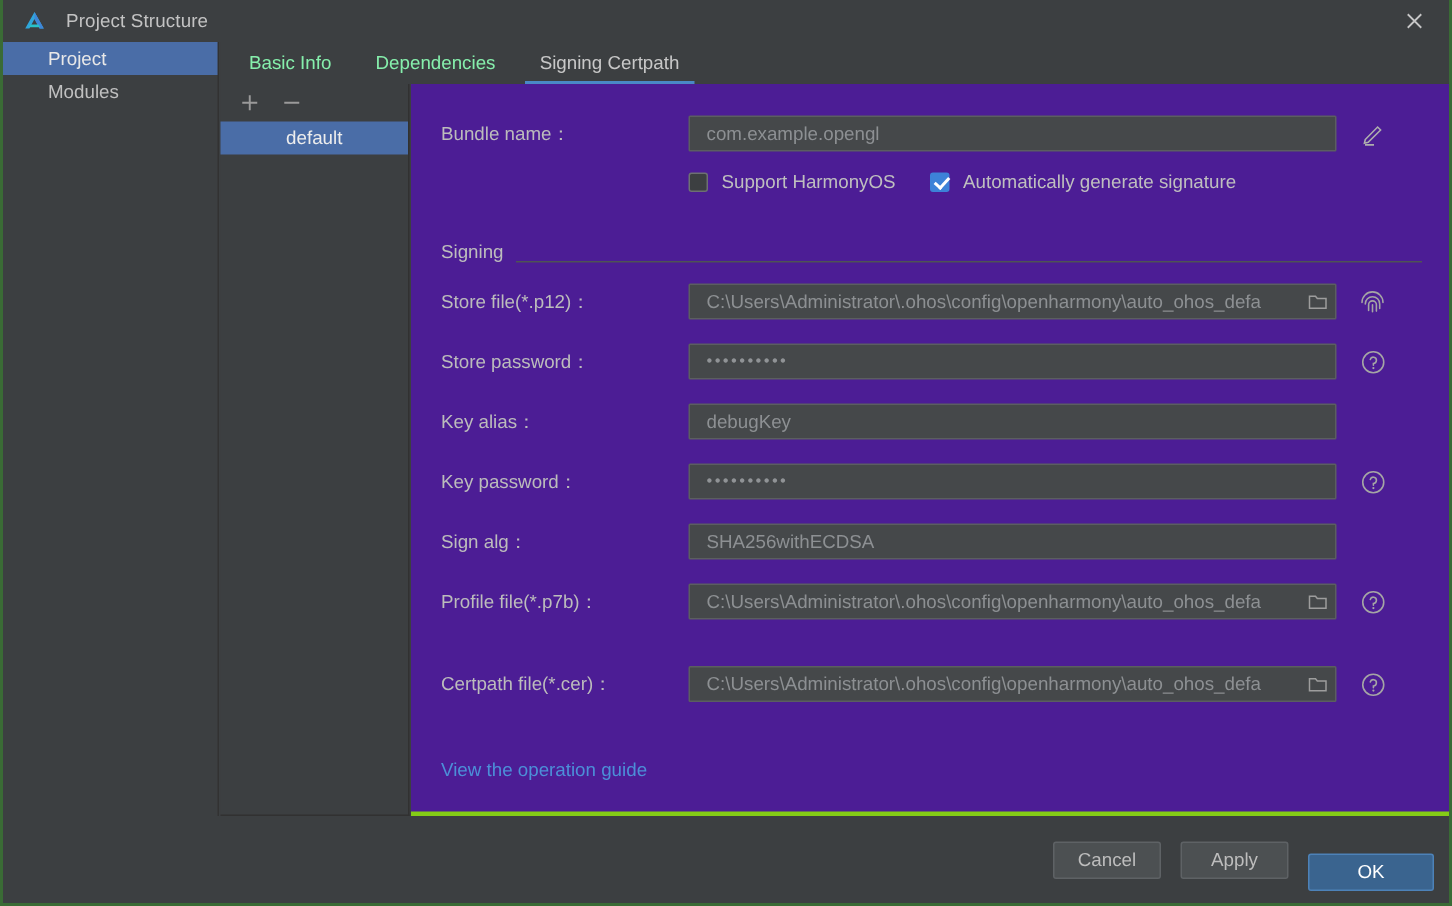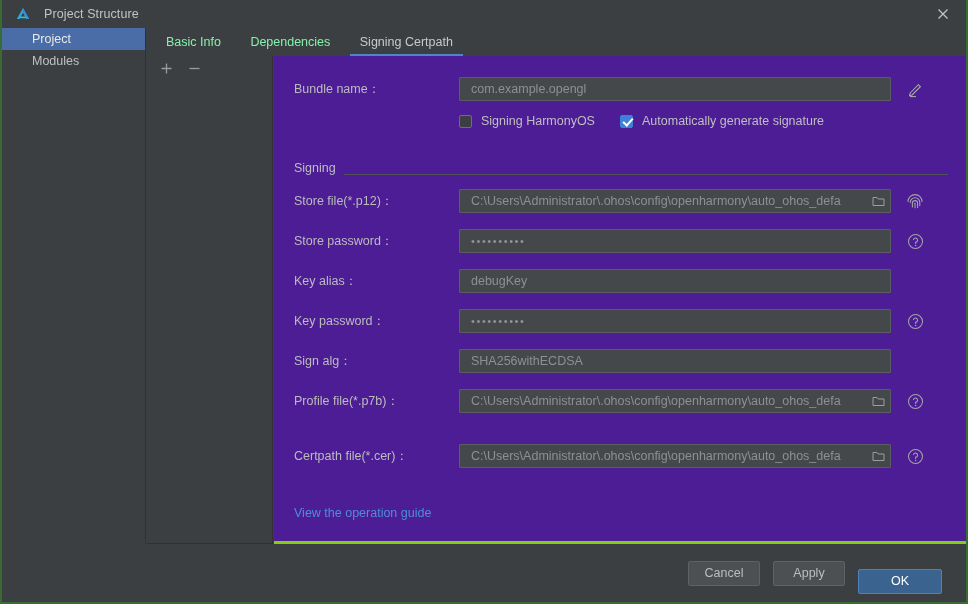--- a/index.html
+++ b/index.html
@@ -315,21 +315,21 @@
 
   
   .footer {
     position: absolute;
     left: 0; right: 0; bottom: 0;
     height: 58px;
     background: #3c3f41;
     display: flex;
     align-items: center;
     justify-content: flex-end;
-    padding-right: 24px;
+    padding-right: 10px;
     box-sizing: border-box;
     gap: 13px;
   }
   .btn {
     min-width: 72px;
     height: 25px;
     line-height: 23px;
     text-align: center;
     font-size: 12.5px;
     color: #bdbdbd;
@@ -395,40 +395,43 @@
         <svg width="13" height="13" viewBox="0 0 13 13">
           <path d="M6.5 1.5 L6.5 11.5 M1.5 6.5 L11.5 6.5" stroke="#9a9a9a" stroke-width="1.3" fill="none"></path>
         </svg>
       </div>
       <div class="tb-btn">
         <svg width="13" height="13" viewBox="0 0 13 13">
           <path d="M1.5 6.5 L11.5 6.5" stroke="#9a9a9a" stroke-width="1.3" fill="none"></path>
         </svg>
       </div>
     </div>
+    <div class="config-row selected">
+      <span>default</span>
+    </div>
   </div>
 
   <div class="mainpane">
 
     <div class="row" style="top:21px;">
       <div class="lbl">Bundle name：</div>
       <div class="field">
         <div class="ftext">com.example.opengl</div>
       </div>
       <div class="trail-icon" style="left:630px;">
         <svg width="17" height="17" viewBox="0 0 17 17">
           <path d="M3.2 12.0 L11.4 3.7 L13.4 5.7 L5.1 13.9 L2.6 14.5 Z" fill="none" stroke="#aeaeae" stroke-width="1.05"></path>
           <path d="M3.0 15.6 L9.0 15.6" stroke="#aeaeae" stroke-width="1.05"></path>
         </svg>
       </div>
     </div>
 
     <div class="cbrow" style="left:185px; top:55px;">
       <span class="cbox"></span>
-      <span class="cblabel">Signing HarmonyOS</span>
+      <span class="cblabel">Support HarmonyOS</span>
     </div>
     <div class="cbrow" style="left:346px; top:55px;">
       <span class="cbox checked"></span>
       <span class="cblabel">Automatically generate signature</span>
     </div>
 
     <div class="group-head" style="top:105px;align-items:flex-end;">
       <span class="gtitle">Signing</span>
       <span class="gline"></span>
     </div>

